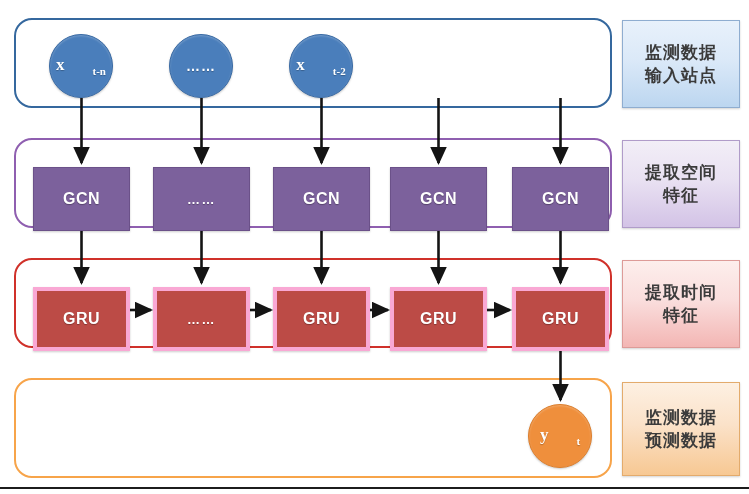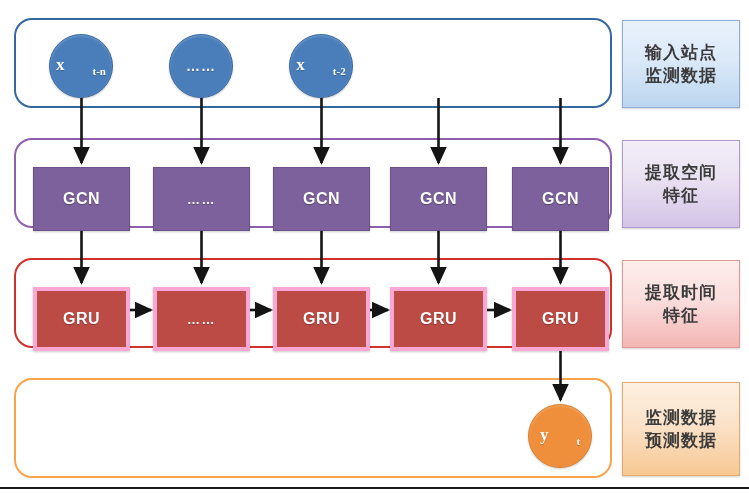--- a/index.html
+++ b/index.html
@@ -230,22 +230,22 @@
   <div class="proc-box proc-gru" style="left:512px;">
     <span>GRU</span>
   </div>
 
   <div class="node-circle node-y" style="left:528px;">
     <span>y<sub>t</sub></span>
   </div>
 
   <div class="stage-label label-input">
     <div>
+      <div>监测数据</div>
       <div>输入站点</div>
-      <div>监测数据</div>
     </div>
   </div>
   <div class="stage-label label-spatial">
     <div>
       <div>提取空间</div>
       <div>特征</div>
     </div>
   </div>
   <div class="stage-label label-temporal">
     <div>

